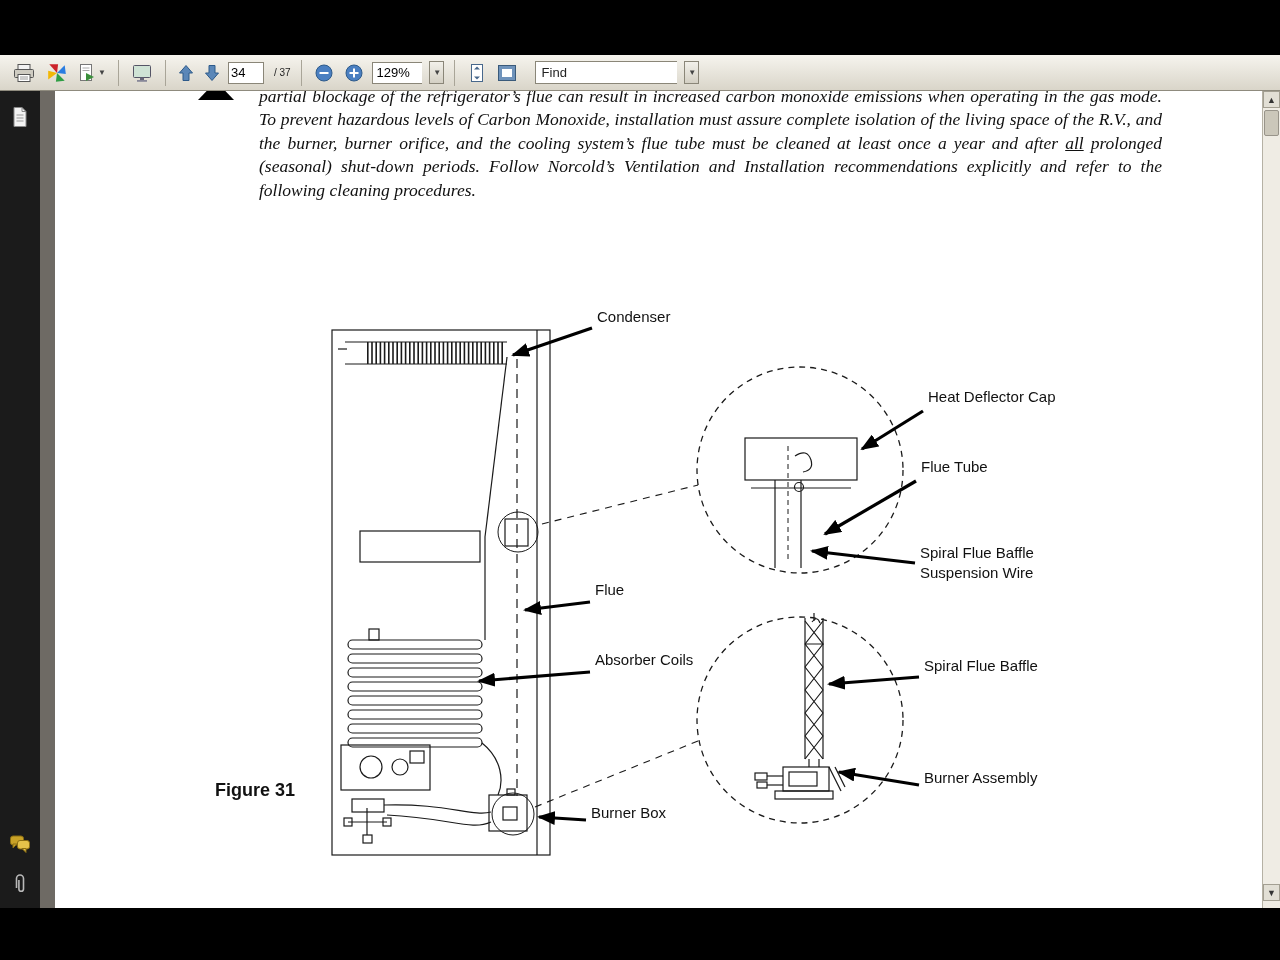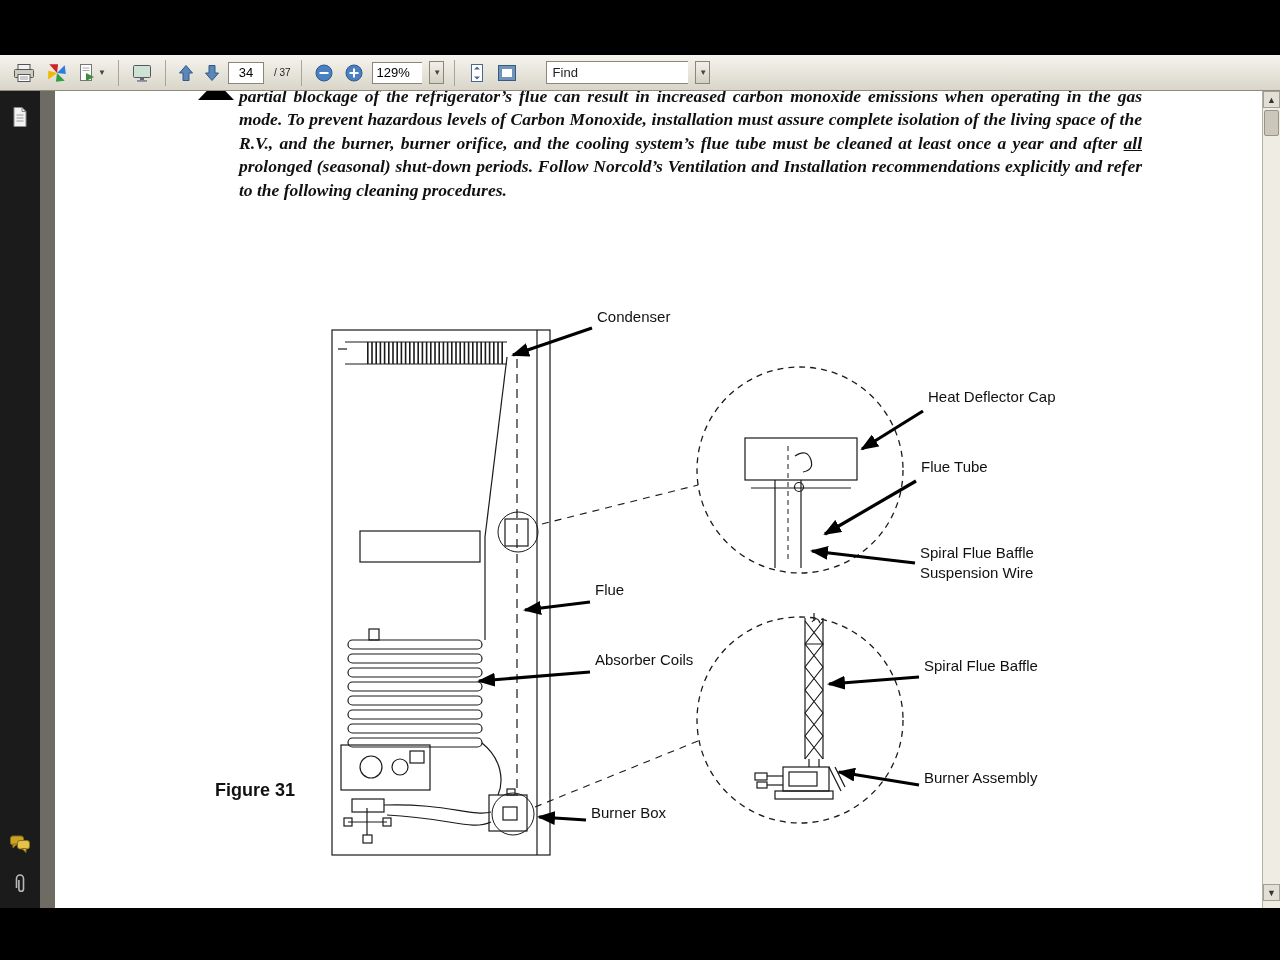--- a/index.html
+++ b/index.html
@@ -19,38 +19,38 @@
     display:flex; align-items:center; padding:0 10px; gap:6px;
   }
   .tb-btn {
     border:none; background:transparent; padding:2px; height:30px;
     display:flex; align-items:center; justify-content:center; border-radius:3px;
   }
   .tb-sep { width:1px; height:26px; background:#a9a598; margin:0 4px; }
   .caret { font-size:8px; color:#444; line-height:1; margin-left:2px; }
   .page-input {
     width:36px; height:22px; border:1px solid #8a8678; background:#fff;
-    font-size:13px; text-align:center; font-family:"Liberation Sans",sans-serif;
+    font-size:13px; text-align:left; font-family:"Liberation Sans",sans-serif;
   }
   .page-total { font-size:10px; color:#222; margin-left:4px; white-space:nowrap; }
   .zoom-box, .find-box { display:flex; align-items:center;gap:7px; }
   .zoom-input {
     width:50px; height:22px; border:1px solid #8a8678; border-right:none;
     background:#fff; font-size:13px; padding:0 4px; font-family:"Liberation Sans",sans-serif;
   }
   .find-input {
     width:142px; height:23px; border:1px solid #8a8678; border-right:none;
     background:#fff; font-size:13px; padding:0 6px; color:#222;
     font-family:"Liberation Sans",sans-serif;
   }
   .caret-btn {
     width:15px; height:23px; border:1px solid #8a8678; background:linear-gradient(#f2f0ea,#d4d0c4);
     display:flex; align-items:center; justify-content:center; padding:0;
   }
-  .find-box { margin-left:21px; }
+  .find-box { margin-left:10px; }
 
   
   .main { display:flex; height:817px; }
   .sidebar { width:40px; background:#1b1b1b; position:relative; flex:none; }
   .side-btn {
     position:absolute; left:7px; width:26px; height:26px; border:none;
     background:transparent; display:flex; align-items:center; justify-content:center; padding:0;
   }
   .doc-area { flex:1; background:#6e6a64; position:relative; overflow:hidden; }
   .page {
@@ -58,22 +58,22 @@
     background:#fff;
   }
 
   
   .warn-tri {
     position:absolute; left:143px; top:0; width:36px; height:9px; background:#000;
     clip-path: polygon(0 100%, 100% 100%, 76% 0, 24% 0);
   }
 
   .para {
-    position:absolute; left:184px; top:-6px; width:903px;
-    font-family:"Liberation Serif", serif; font-style:italic; font-weight:bold;
+    position:absolute; left:204px; top:-6px; width:903px;
+    font-family:"Liberation Serif", serif; font-style:italic; font-weight:normal;
     font-size:17.5px; line-height:23.4px; color:#101010; text-align:justify;
   }
   .para .ul { text-decoration:underline; }
 
   .diagram { position:absolute; left:0; top:0; }
   .diagram line, .diagram rect, .diagram circle, .diagram path, .diagram polyline {
     stroke:#1a1a1a; fill:none; stroke-width:1.2;
   }
   .diagram .fins { stroke-width:22; stroke-dasharray:1.6 2.6; }
   .diagram .dashline { stroke-dasharray:9 6; }

